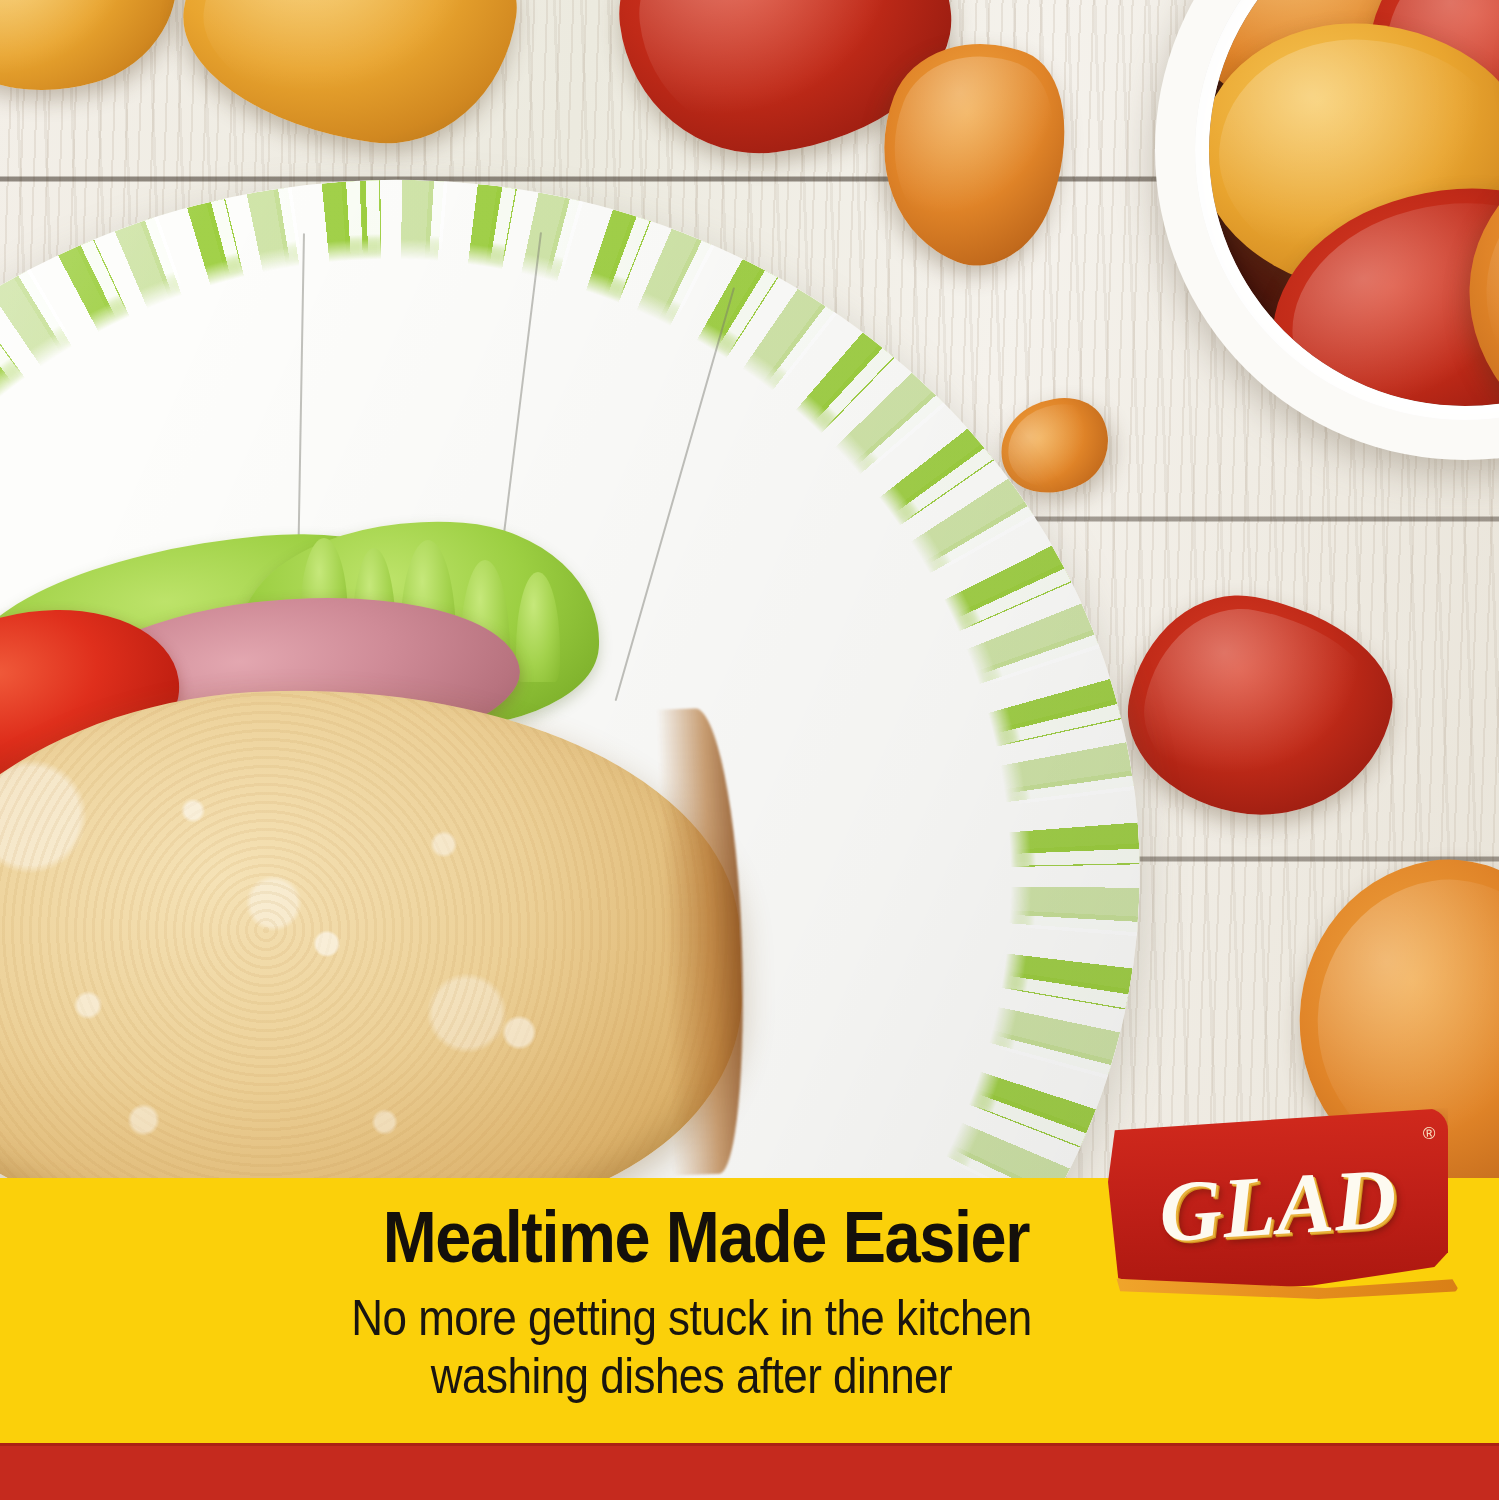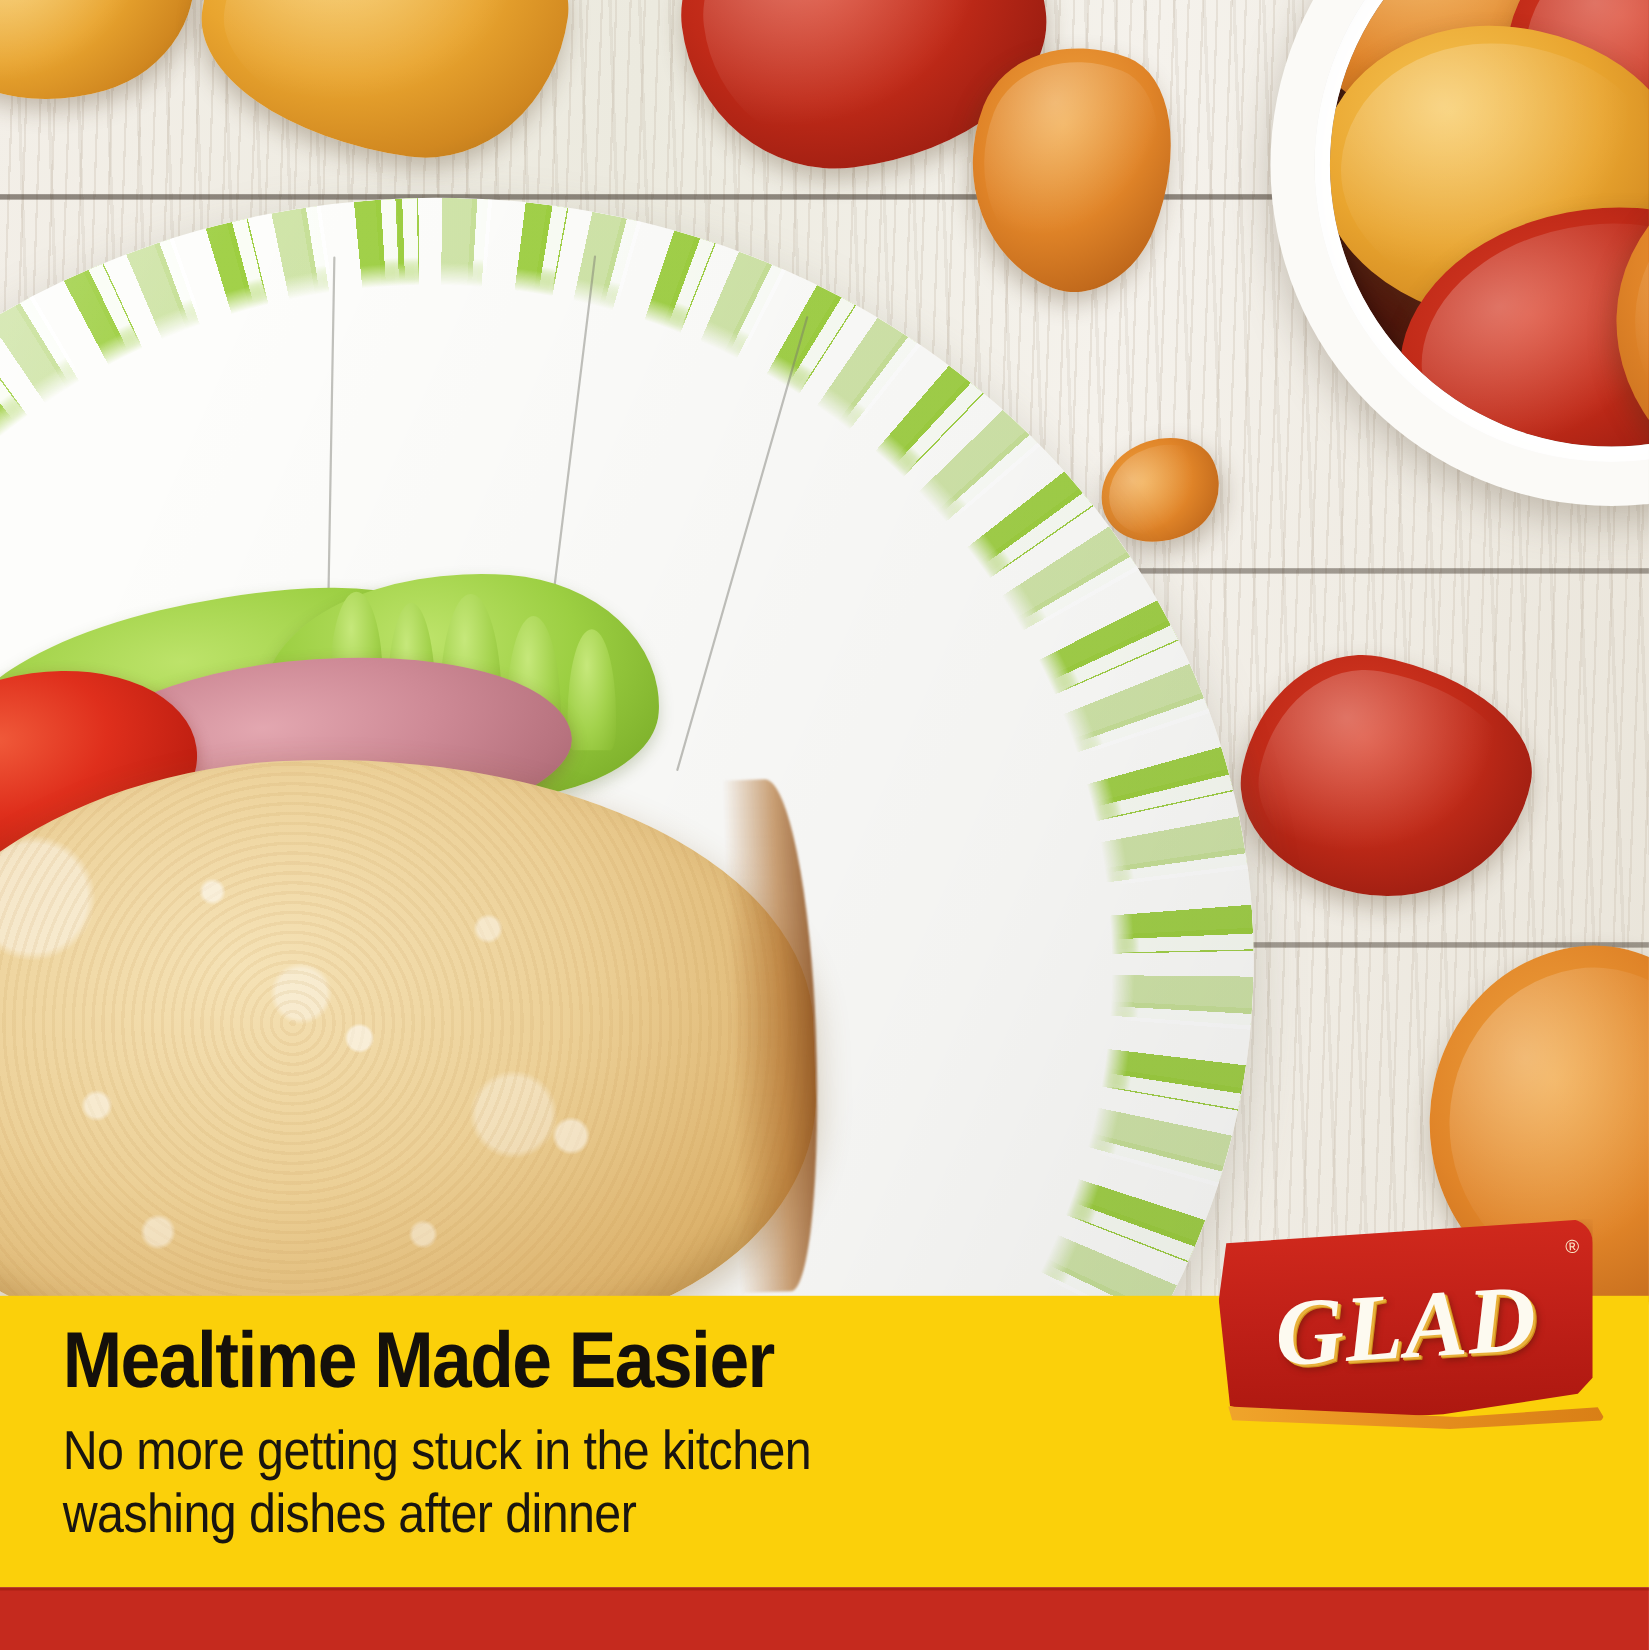--- a/index.html
+++ b/index.html
@@ -189,21 +189,21 @@
     border-radius:0 50% 40% 0 / 0 50% 50% 0;
     background:linear-gradient(90deg, rgba(190,125,55,0) 0%, rgba(175,110,45,.65) 60%, rgba(140,80,30,.85) 100%);
     filter:blur(1px);
   }
 
   
   .banner{
     position:absolute;left:0;top:1178px;width:1499px;height:265px;
     background:#fbd00a;
   }
-  .banner-inner{position:absolute;left:57px;top:22px;right:0;}
+  .banner-inner{position:absolute;left:57px;top:22px;right:0;text-align:center;}
   .headline{
     font-family:"Liberation Sans",sans-serif;
     font-weight:bold;
     font-size:72px;
     line-height:74px;
     letter-spacing:-1.5px;
     color:#14100b;
     transform:scaleX(.90);
     transform-origin:left center;
     margin:0;

